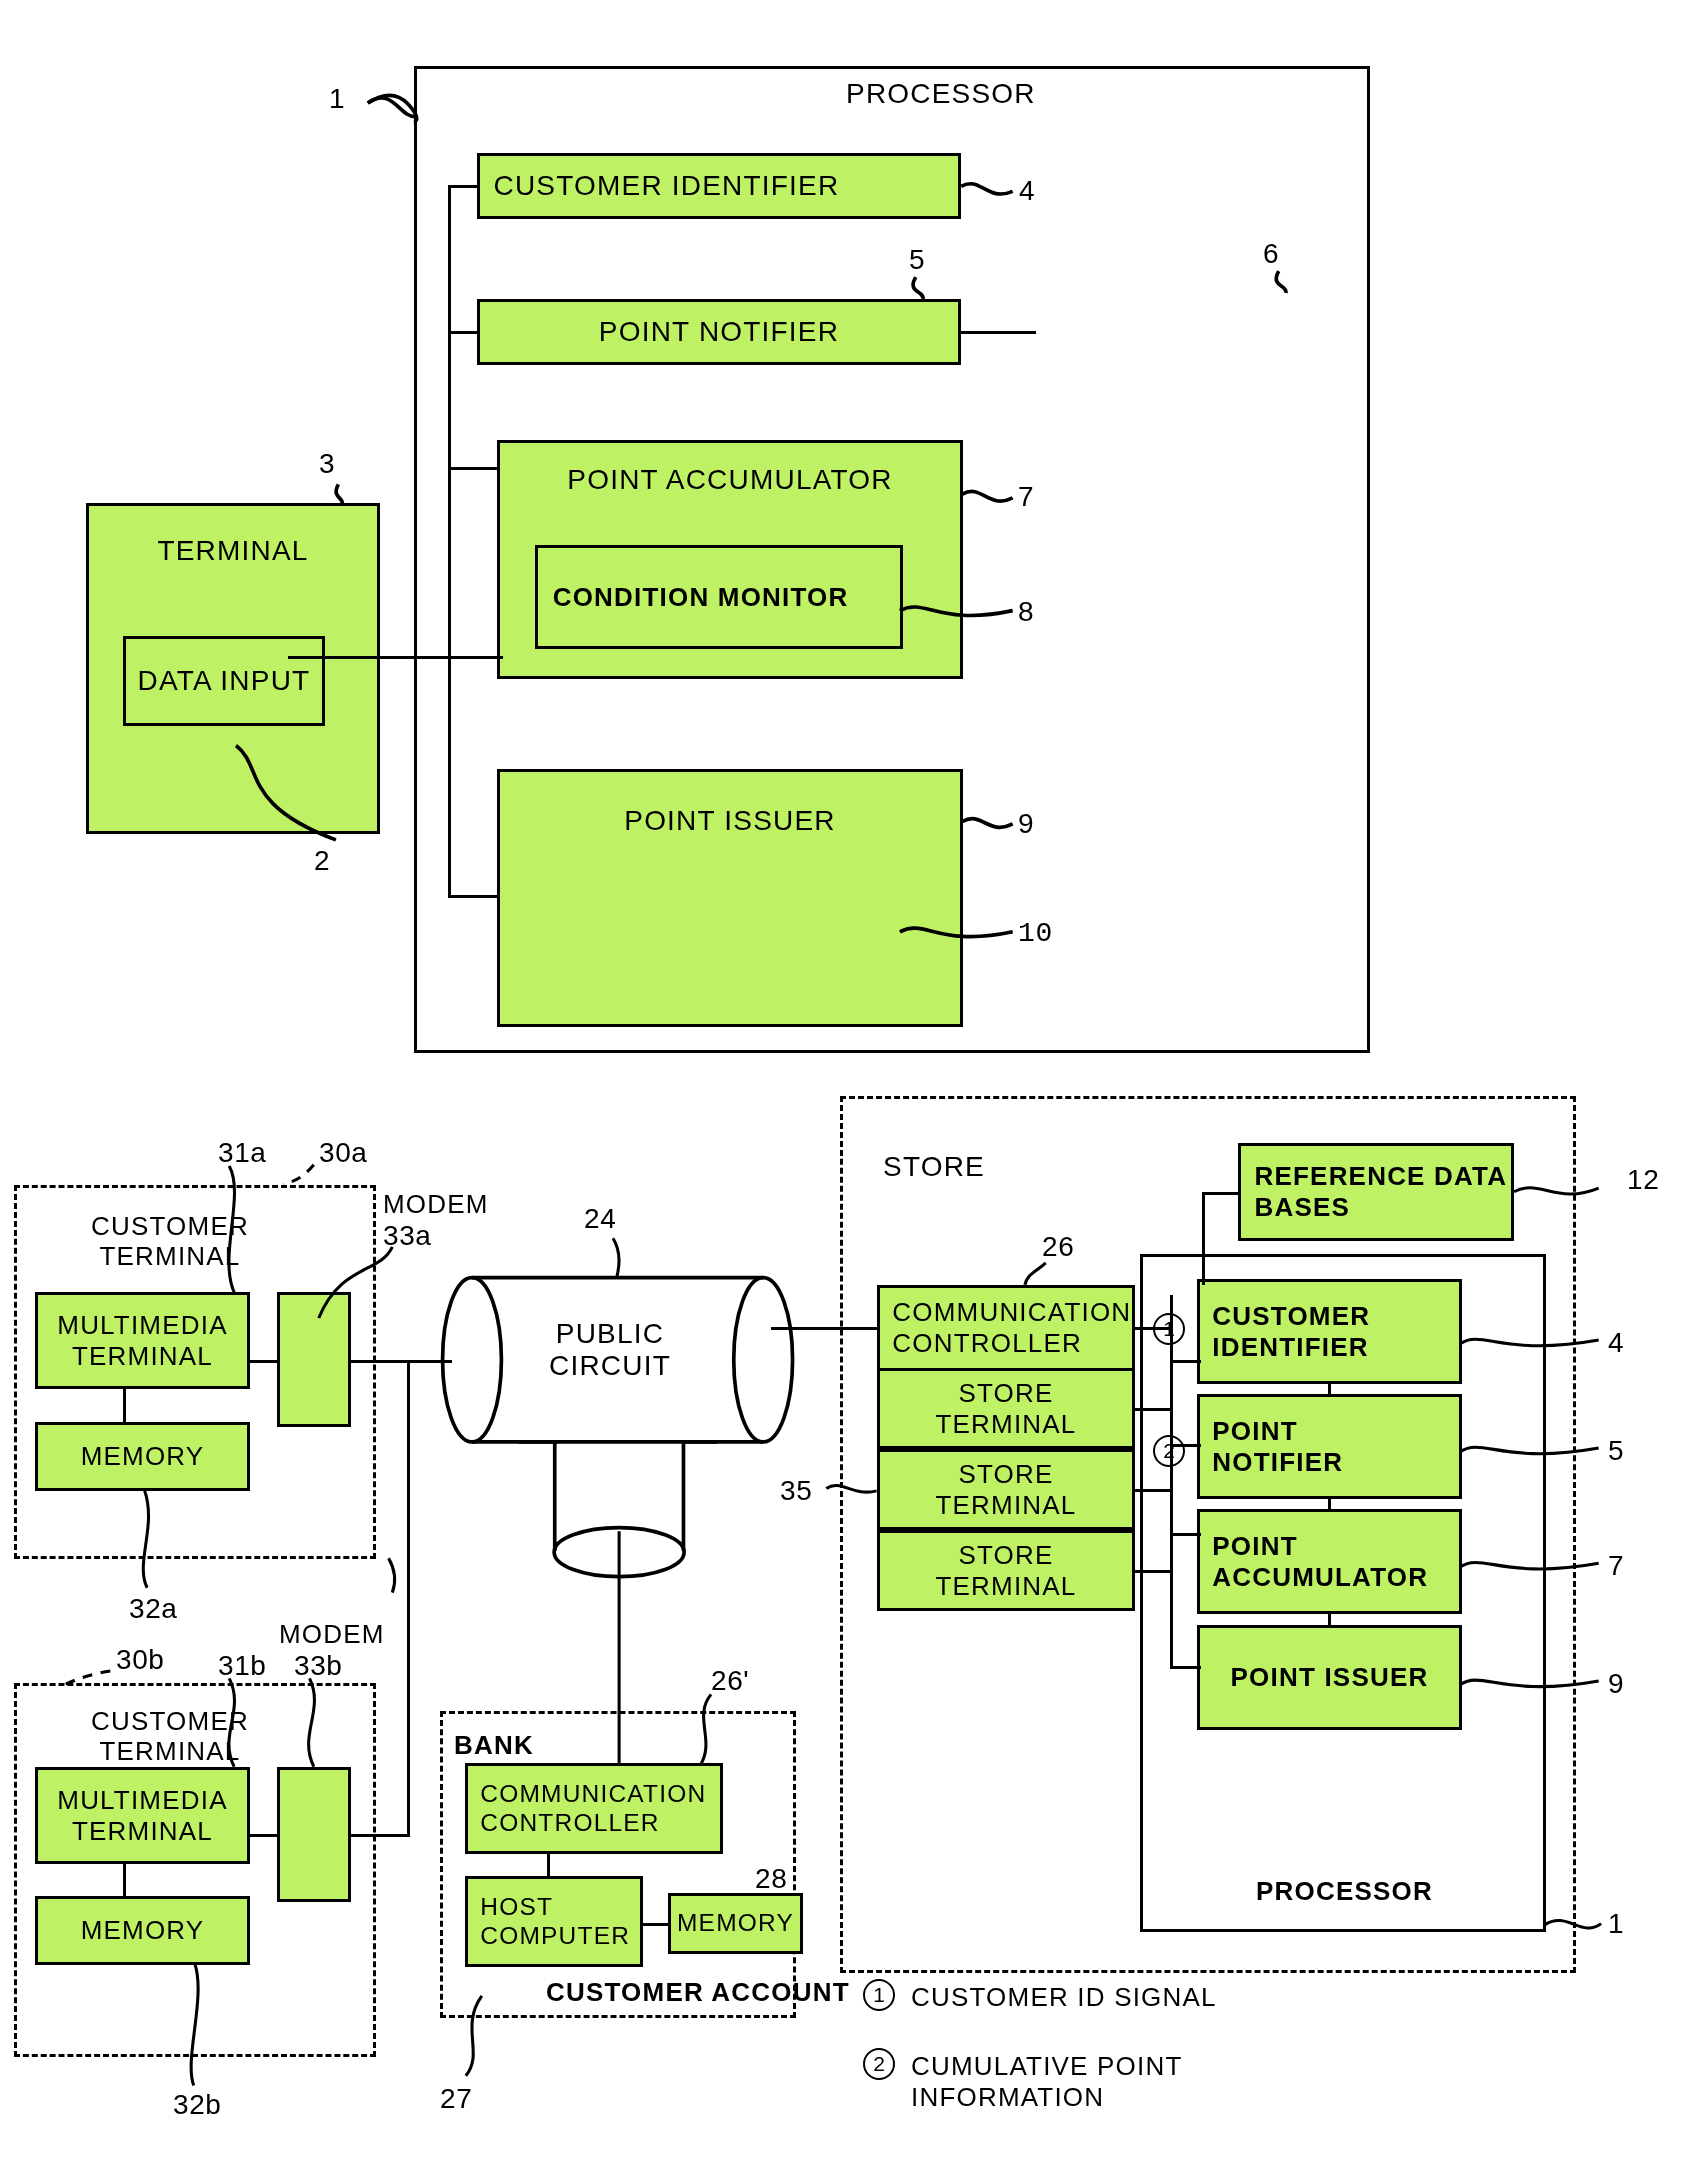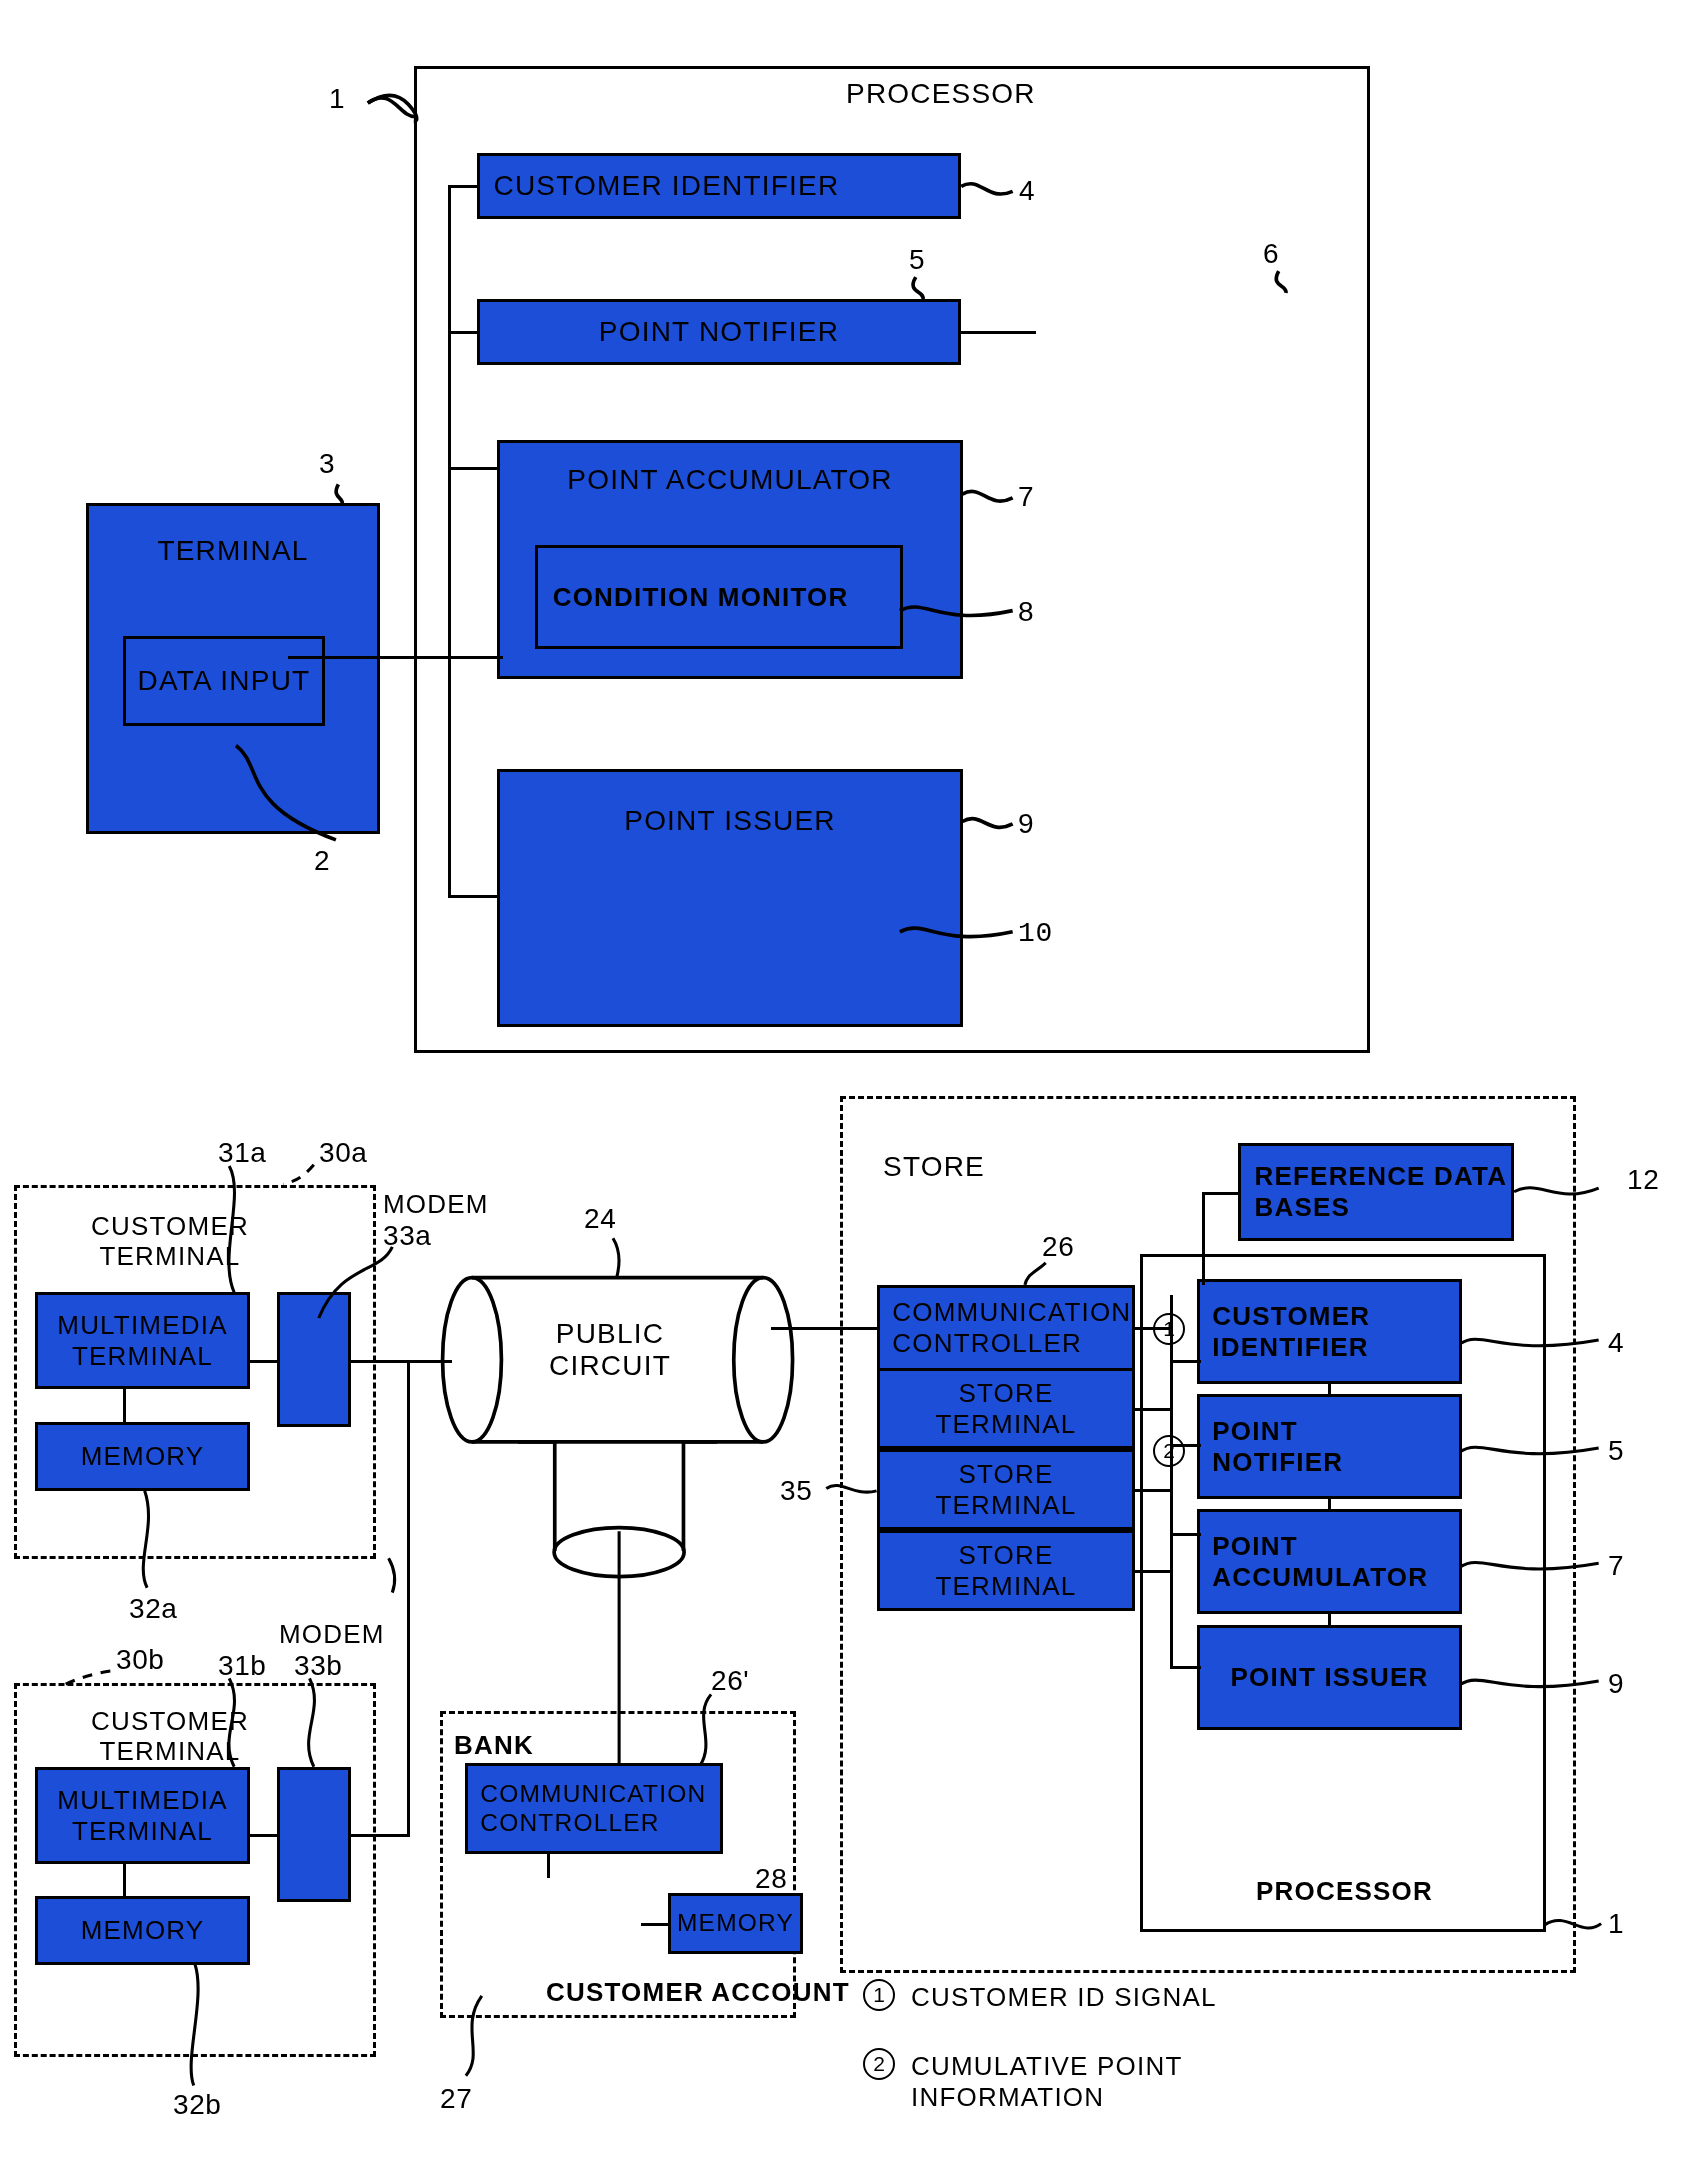--- a/index.html
+++ b/index.html
@@ -14,21 +14,21 @@
     width: 1690px;
     height: 2183px;
     background: #fff;
     overflow: hidden;
   }
   
   .box {
     position: absolute;
     box-sizing: border-box;
     border: 3.1px solid #000;
-    background: #1d4ed8;
+    background: #bef264;
     display: flex;
     align-items: center;
     justify-content: center;
     text-align: center;
     line-height: 1.18;
     letter-spacing: 1.2px;
   }
   .outerbox {
     position: absolute;
     box-sizing: border-box;
@@ -351,20 +351,24 @@
 
   <div class="dashbox" style="left:440px; top:1711px; width:356px; height:307px;"></div>
   <div class="lbl t44" style="left:454px; top:1730px;">BANK</div>
 
   <div class="box t40" style="left:465px; top:1763px; width:258px; height:91px; justify-content:flex-start; padding-left:12.3px; text-align:left;">
     <span style="white-space:pre;">COMMUNICATION
 CONTROLLER</span>
   </div>
   <div class="num" style="left:711px; top:1665px;">26'</div>
 
+  <div class="box t40" style="left:465px; top:1876px; width:178px; height:91px; justify-content:flex-start; padding-left:12.3px; text-align:left;">
+    <span style="white-space:pre;">HOST
+COMPUTER</span>
+  </div>
   <div class="num" style="left:440px; top:2083px;">27</div>
 
   <div class="box t40" style="left:668px; top:1893px; width:135px; height:61px;">
     <span>MEMORY</span>
   </div>
   <div class="num" style="left:755px; top:1863px;">28</div>
 
   <div class="lbl t44" style="left:546px; top:1977px;">CUSTOMER ACCOUNT</div>
 
   <div class="line vline" style="left:547px; top:1852px; height:26px;"></div>

